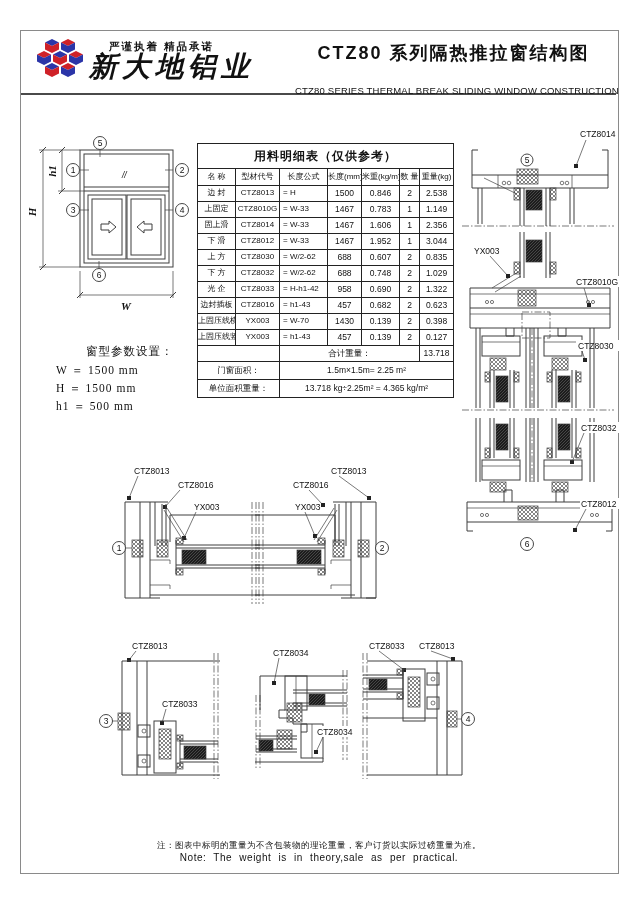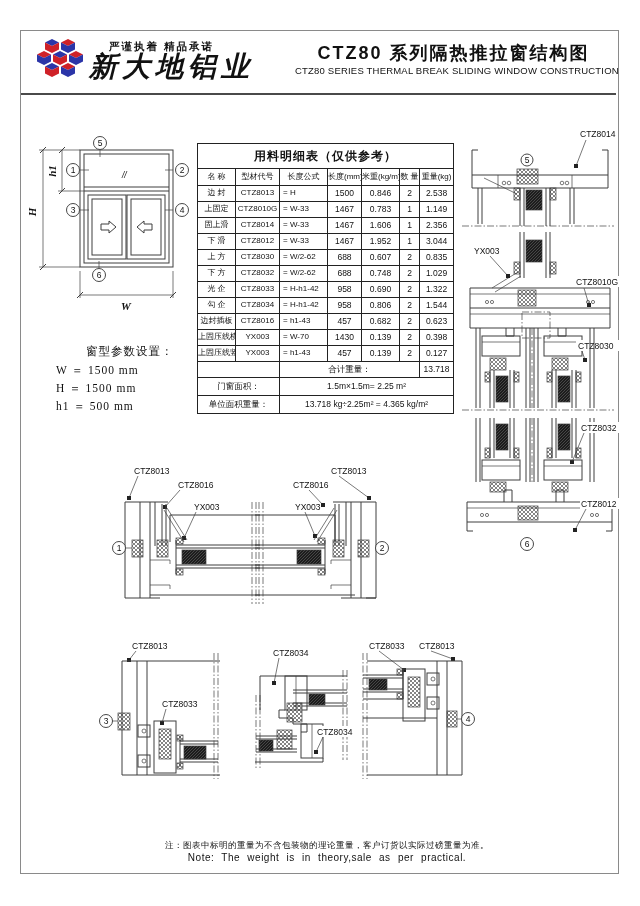--- a/index.html
+++ b/index.html
@@ -5,36 +5,36 @@
   html,body{margin:0;padding:0;background:#fff;}
   body{width:640px;height:906px;position:relative;font-family:"Liberation Sans",sans-serif;color:#111;overflow:hidden;}
   .abs{position:absolute;}
   
   .sheet{left:20px;top:30px;width:597px;height:842px;border:1px solid #8a8a8a;background:#fff;}
   .header{left:21px;top:31px;width:595px;height:62px;border-bottom:2px solid #4a4a4a;}
   .slogan{left:109px;top:40px;font-size:10.5px;font-weight:bold;letter-spacing:2px;}
   .company{left:89px;top:52px;font-size:28px;font-weight:bold;font-style:italic;letter-spacing:5px;line-height:1.1;}
   .titleblock{left:295px;top:41px;width:317px;text-align:center;}
   .title-cn{font-size:18px;font-weight:bold;letter-spacing:2px;white-space:nowrap;}
-  .title-en{font-size:9.5px;margin-top:0;letter-spacing:0.2px;white-space:nowrap;}
+  .title-en{font-size:9.5px;margin-top:20px;letter-spacing:0.2px;white-space:nowrap;}
   
   .params{left:56px;top:344px;font-family:"Liberation Serif",serif;font-size:11.5px;}
   .params .ttl{font-weight:normal;margin-left:30px;margin-bottom:4px;letter-spacing:1px;}
   .params .ln{margin-top:3px;letter-spacing:1px;}
   
   table.mat{left:197px;top:143px;width:256px;border-collapse:collapse;table-layout:fixed;font-size:8.5px;position:absolute;border:1.5px solid #222;}
   table.mat td{border:1px solid #222;text-align:center;padding:0;height:15px;line-height:1.05;white-space:nowrap;overflow:hidden;}
   table.mat td.ttl{height:24px;font-size:12px;font-weight:bold;letter-spacing:1px;}
   table.mat td.hd{height:16px;font-size:8px;}
   table.mat td.c0{font-size:8px;}
   table.mat td.c1{font-size:8px;}
   table.mat td.c2{text-align:left;padding-left:3px;font-size:8px;}
   table.mat td.ft{height:17px;font-size:8.5px;}
   
-  .note{left:20px;width:598px;text-align:center;padding-left:8px;}
+  .note{left:20px;width:598px;text-align:center;}
   .note-cn{top:840px;font-size:8.5px;letter-spacing:0.5px;}
   .note-en{top:852px;font-size:10px;word-spacing:4px;letter-spacing:0.5px;}
   
   svg{overflow:visible;}
   svg text{font-family:"Liberation Sans",sans-serif;}
   .ln{stroke:#3f3f3f;fill:none;stroke-width:1;}
   .thin{stroke:#3f3f3f;fill:none;stroke-width:0.7;}
   .dd{stroke:#3f3f3f;fill:none;stroke-width:0.7;stroke-dasharray:7 2 1.5 2;}
   .xhb{fill:url(#xh);stroke:#3f3f3f;stroke-width:0.7;}
   .dkb{fill:url(#dk);stroke:#3f3f3f;stroke-width:0.7;}
@@ -260,29 +260,20 @@
   <tr>
         <td class="c0">光 企</td>
         <td class="c1">CTZ8033</td>
         <td class="c2">= H-h1-42</td>
         <td>958</td>
         <td>0.690</td>
         <td>2</td>
         <td>1.322</td>
       </tr>
   <tr>
-        <td class="c0">勾 企</td>
-        <td class="c1">CTZ8034</td>
-        <td class="c2">= H-h1-42</td>
-        <td>958</td>
-        <td>0.806</td>
-        <td>2</td>
-        <td>1.544</td>
-      </tr>
-  <tr>
         <td class="c0">边封插板</td>
         <td class="c1">CTZ8016</td>
         <td class="c2">= h1-43</td>
         <td>457</td>
         <td>0.682</td>
         <td>2</td>
         <td>0.623</td>
       </tr>
   <tr>
         <td class="c0">上固压线横</td>

